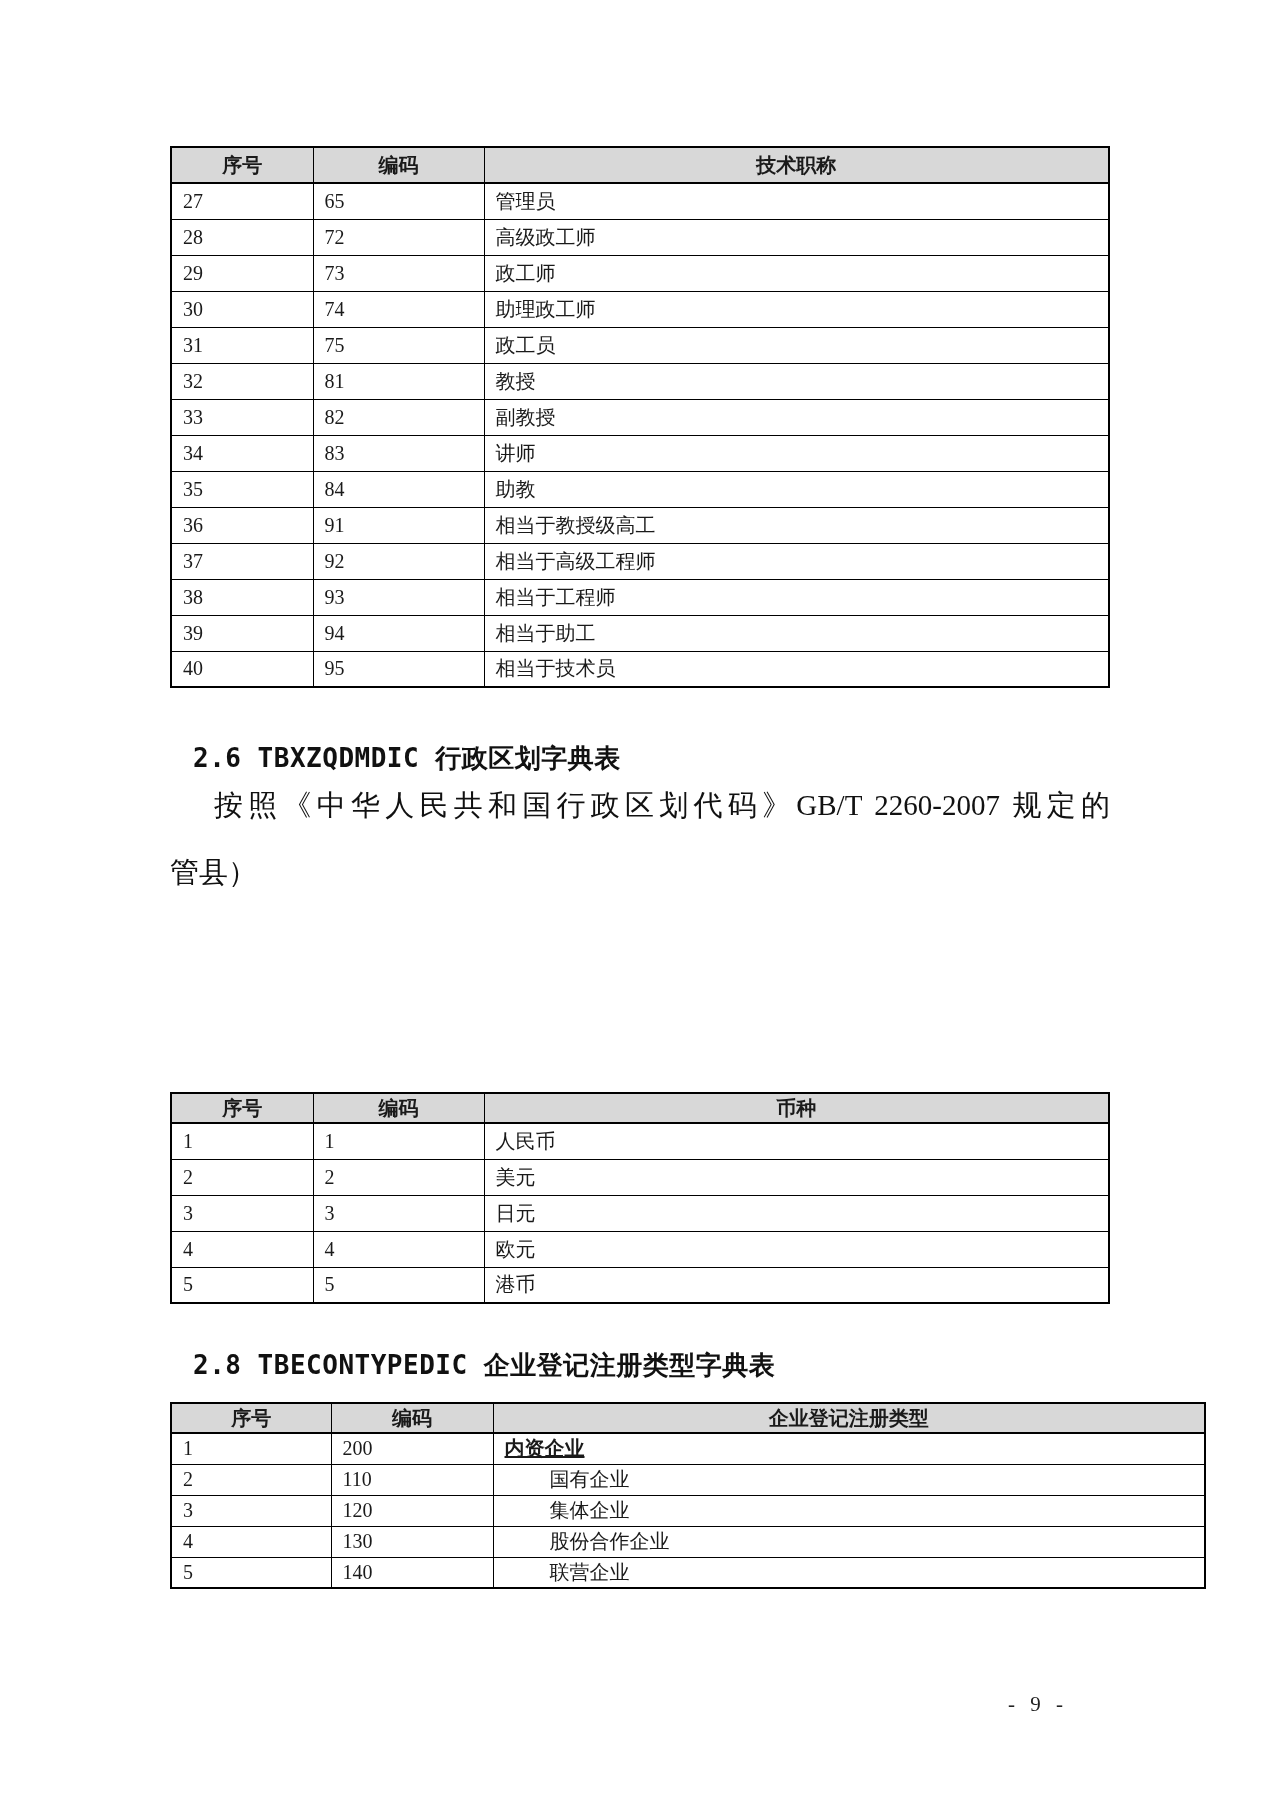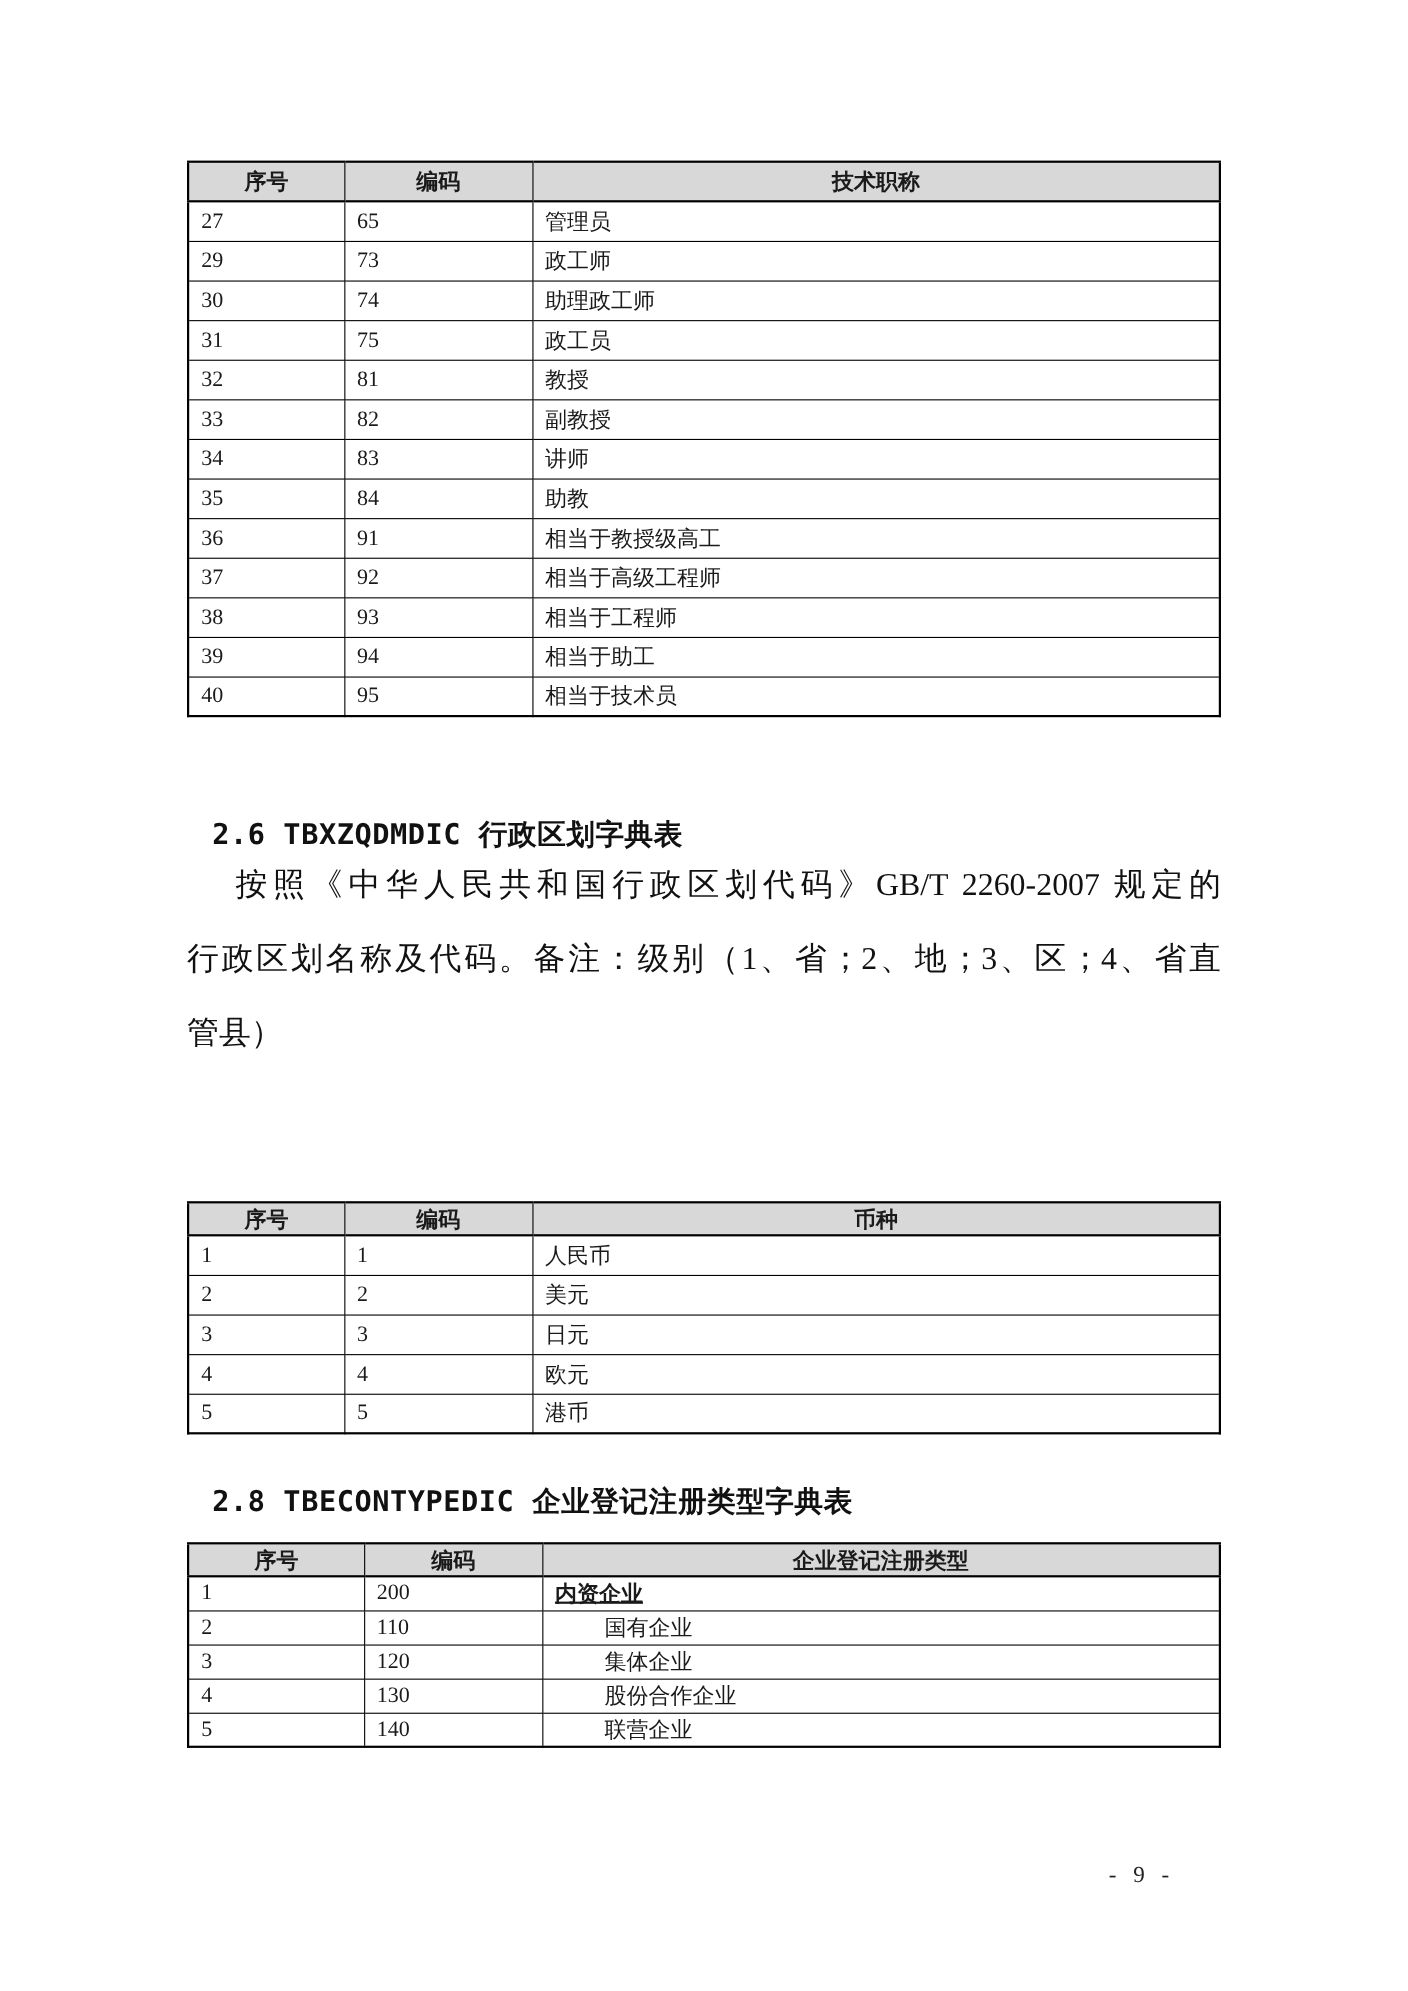--- a/index.html
+++ b/index.html
@@ -54,21 +54,21 @@
   .t2 td { height: 36px; }
   .t2 th:nth-child(1), .t2 td:nth-child(1) { width: 142px; }
   .t2 th:nth-child(2), .t2 td:nth-child(2) { width: 171px; }
   .t2 th:nth-child(3), .t2 td:nth-child(3) { width: 625px; }
 
   .t3 { top: 1402px; }
   .t3 th { height: 30px; }
   .t3 td { height: 31px; }
   .t3 th:nth-child(1), .t3 td:nth-child(1) { width: 160px; }
   .t3 th:nth-child(2), .t3 td:nth-child(2) { width: 162px; }
-  .t3 th:nth-child(3), .t3 td:nth-child(3) { width: 616px; }
+  .t3 th:nth-child(3), .t3 td:nth-child(3) { width: 712px; }
   .t3 tr.category td:nth-child(3) { font-weight: bold; text-decoration: underline; }
   .t3 tr.item td:nth-child(3) { padding-left: 56px; }
 
   
   .sec-heading {
     position: absolute;
     left: 193px;
     font-family: "DejaVu Sans Mono", "Liberation Mono", monospace;
     font-weight: bold;
     font-size: 26px;
@@ -121,20 +121,25 @@
           <th>技术职称</th>
         </tr>
       </thead>
       <tbody>
         <tr>
           <td>27</td>
           <td>65</td>
           <td>管理员</td>
         </tr>
         <tr>
+          <td>28</td>
+          <td>72</td>
+          <td>高级政工师</td>
+        </tr>
+        <tr>
           <td>29</td>
           <td>73</td>
           <td>政工师</td>
         </tr>
         <tr>
           <td>30</td>
           <td>74</td>
           <td>助理政工师</td>
         </tr>
         <tr>
@@ -187,21 +192,20 @@
           <td>95</td>
           <td>相当于技术员</td>
         </tr>
       </tbody>
     </table>
 
   <div class="sec-heading h26">2.6 TBXZQDMDIC 行政区划字典表</div>
 
   <div class="body-paragraph">
     <div class="pline jline indent">按照《中华人民共和国行政区划代码》GB/T 2260-2007 规定的</div>
-    <div class="pline jline">行政区划名称及代码。备注：级别（1、省；2、地；3、区；4、省直</div>
     <div class="pline">管县）</div>
   </div>
 
 
   <table class="dict-table t2">
       <thead>
         <tr>
           <th>序号</th>
           <th>编码</th>
           <th>币种</th>

